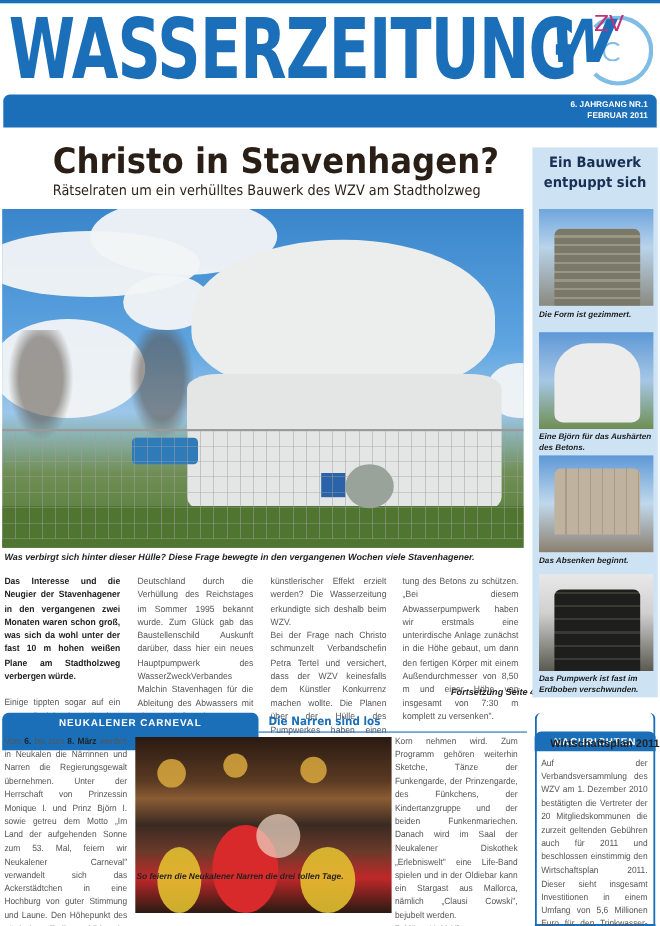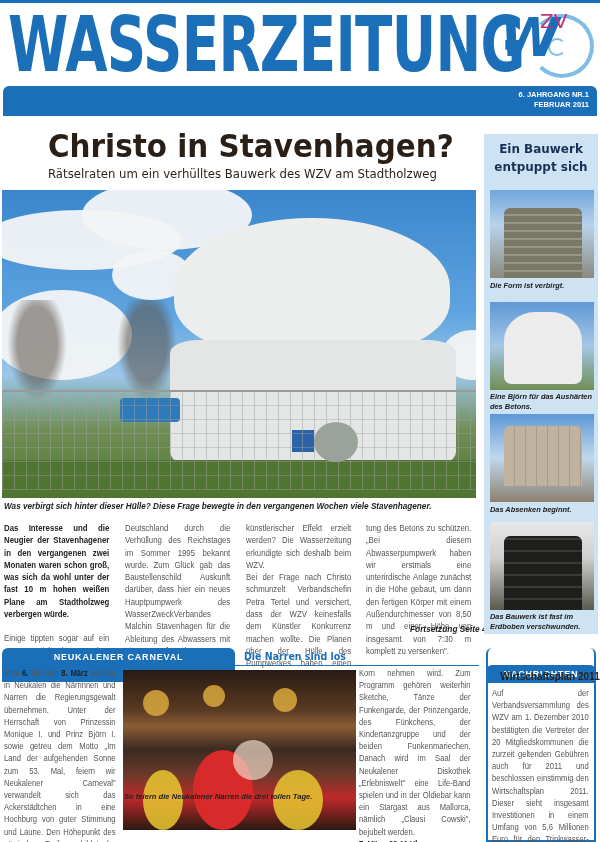--- a/index.html
+++ b/index.html
@@ -139,36 +139,36 @@
 
 <aside class="sidebar">
   <div class="title">
     <div>Ein Bauwerk</div>
     <div>entpuppt sich</div>
   </div>
 
   <div class="side-photo" style="top:56px;background:linear-gradient(180deg,#6fa6dc 0%,#b9d3ea 40%,#8a8a80 100%);">
     <div class="bld" style="top:18px;height:70px;background:repeating-linear-gradient(0deg,#7a7868 0 6px,#9a9684 6px 8px);"></div>
   </div>
-  <div class="side-cap" style="top:147px;">Die Form ist verbirgt.</div>
+  <div class="side-cap" style="top:147px;">Die Form ist gezimmert.</div>
 
   <div class="side-photo" style="top:168px;background:linear-gradient(180deg,#5e98d6 0%,#a6c7e6 50%,#6f8e54 100%);">
     <div class="bld" style="top:10px;height:72px;background:#ececec;border-radius:40% 40% 10% 10%;"></div>
   </div>
   <div class="side-cap" style="top:258px;">Eine Björn für das Aushärten des Betons.</div>
 
   <div class="side-photo" style="top:280px;background:linear-gradient(180deg,#5e98d6 0%,#c0d8ec 50%,#8c8070 100%);">
     <div class="bld" style="top:12px;height:60px;background:repeating-linear-gradient(90deg,#bfb3a0 0 10px,#a89c88 10px 11px);"></div>
   </div>
   <div class="side-cap" style="top:371px;">Das Absenken beginnt.</div>
 
   <div class="side-photo" style="top:388px;background:linear-gradient(180deg,#e8e8e8 0%,#d0d0d0 40%,#5a5a50 100%);">
     <div class="bld" style="top:14px;height:74px;background:repeating-linear-gradient(0deg,#1e1e1c 0 10px,#3a3a34 10px 12px);"></div>
   </div>
-  <div class="side-cap" style="top:478px;">Das Bauwerk ist fast im Erdboben verschwunden.</div>
+  <div class="side-cap" style="top:478px;">Das Pumpwerk ist fast im Erdboben verschwunden.</div>
 </aside>
 
 <div class="carneval-bar">NEUKALENER CARNEVAL</div>
 <div class="carneval-line"></div>
 <div class="carneval-title">Die Narren sind los</div>
 
 <div class="ccol" style="left:4px;">
   <span>Vom </span><b>6.</b><span> bis zum </span><b>8. März</b><span> werden in Neukalen die Närrinnen und Narren die Regierungsgewalt übernehmen. Unter der Herrschaft von Prinzessin Monique I. und Prinz Björn I. sowie getreu dem Motto „Im Land der aufgehenden Sonne zum 53. Mal, feiern wir Neukalener Carneval" verwandelt sich das Ackerstädtchen in eine Hochburg von guter Stimmung und Laune. Den Höhepunkt des närrischen Treibens bildet der Rosenmontagsball. Mit Spannung wird das Wortfeuerwerk von Büttenredner Jens „The Hurrikan" Krüger erwartet, der die lokalen Ereignisse aufs</span>
 </div>
 

